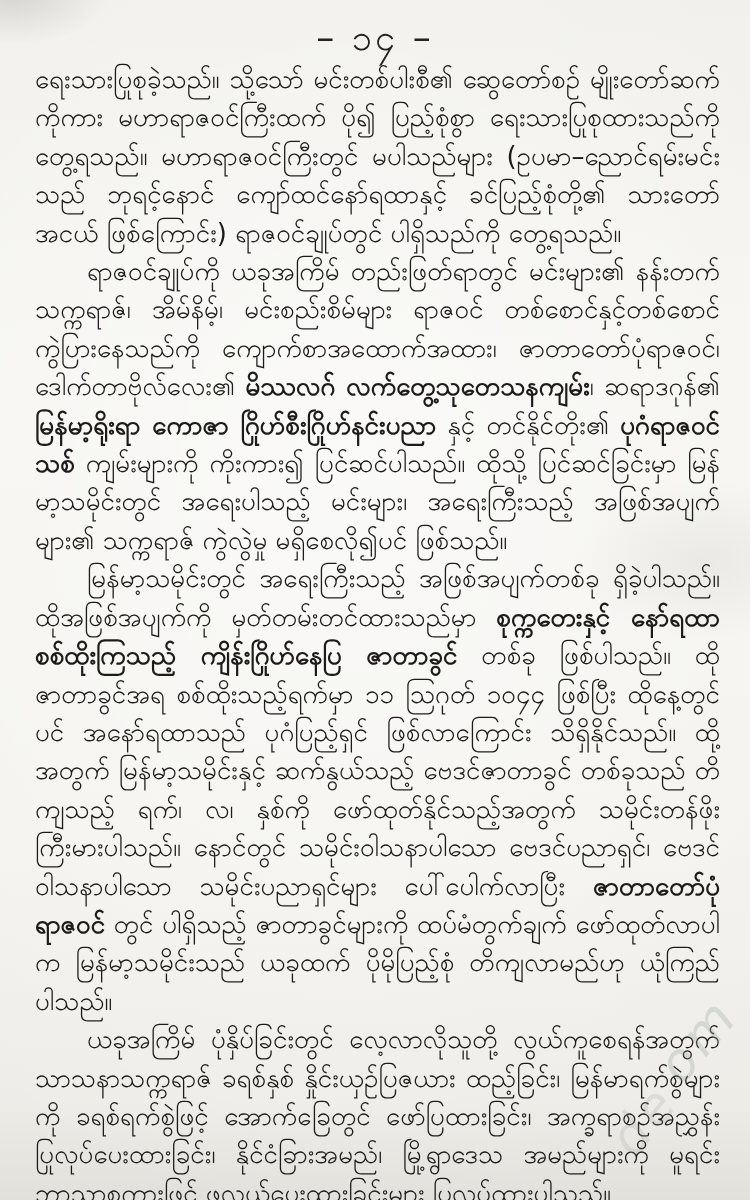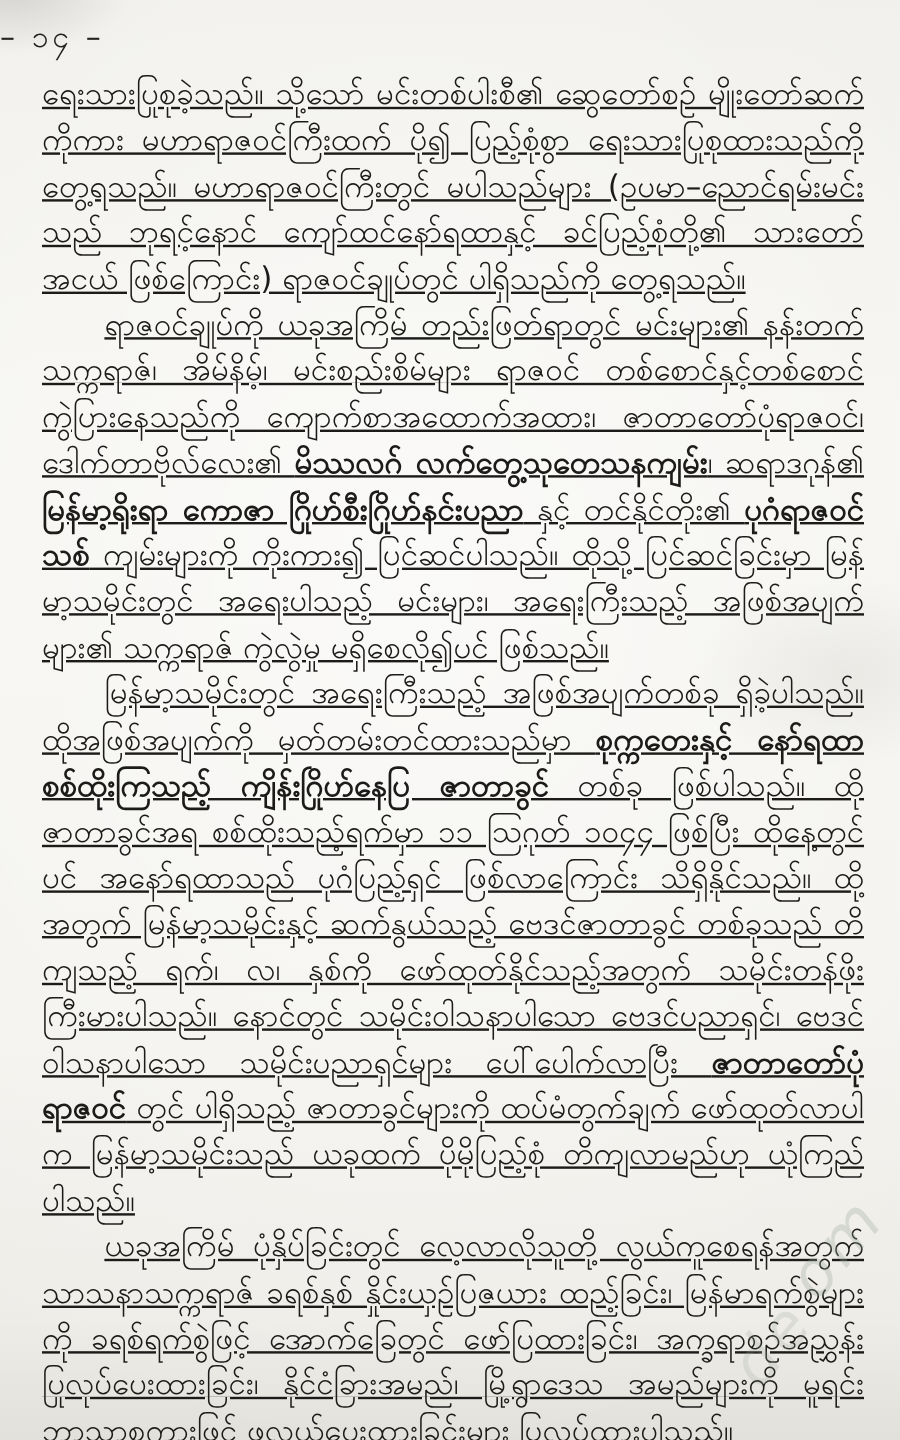--- a/index.html
+++ b/index.html
@@ -32,38 +32,38 @@
   }
   .smudge-3 {
     left: 0; bottom: -20px; width: 750px; height: 120px;
     background: linear-gradient(180deg, rgba(120,118,110,0) 0%, rgba(120,118,110,0.10) 100%);
   }
   .page-number {
     position: absolute;
     top: 14px;
     left: 0;
     width: 100%;
-    font-size: 25px;
+    text-align: center;
+    font-size: 36px;
     letter-spacing: 3px;
     color: #23221f;
   }
   .content {
     position: absolute;
     left: 35px;
     right: 30px;
     top: 60px;
     font-size: 26px;
     line-height: 38.4px;
     text-align: justify;
     text-justify: inter-word;
   }
   .content p {
     margin: 0;
     padding: 0;
-    text-decoration: underline;
   }
   .content p.indent {
     text-indent: 52px;
   }
   .b {
     font-weight: bold;
   }
   .watermark {
     position: absolute;
     font-size: 52px;

